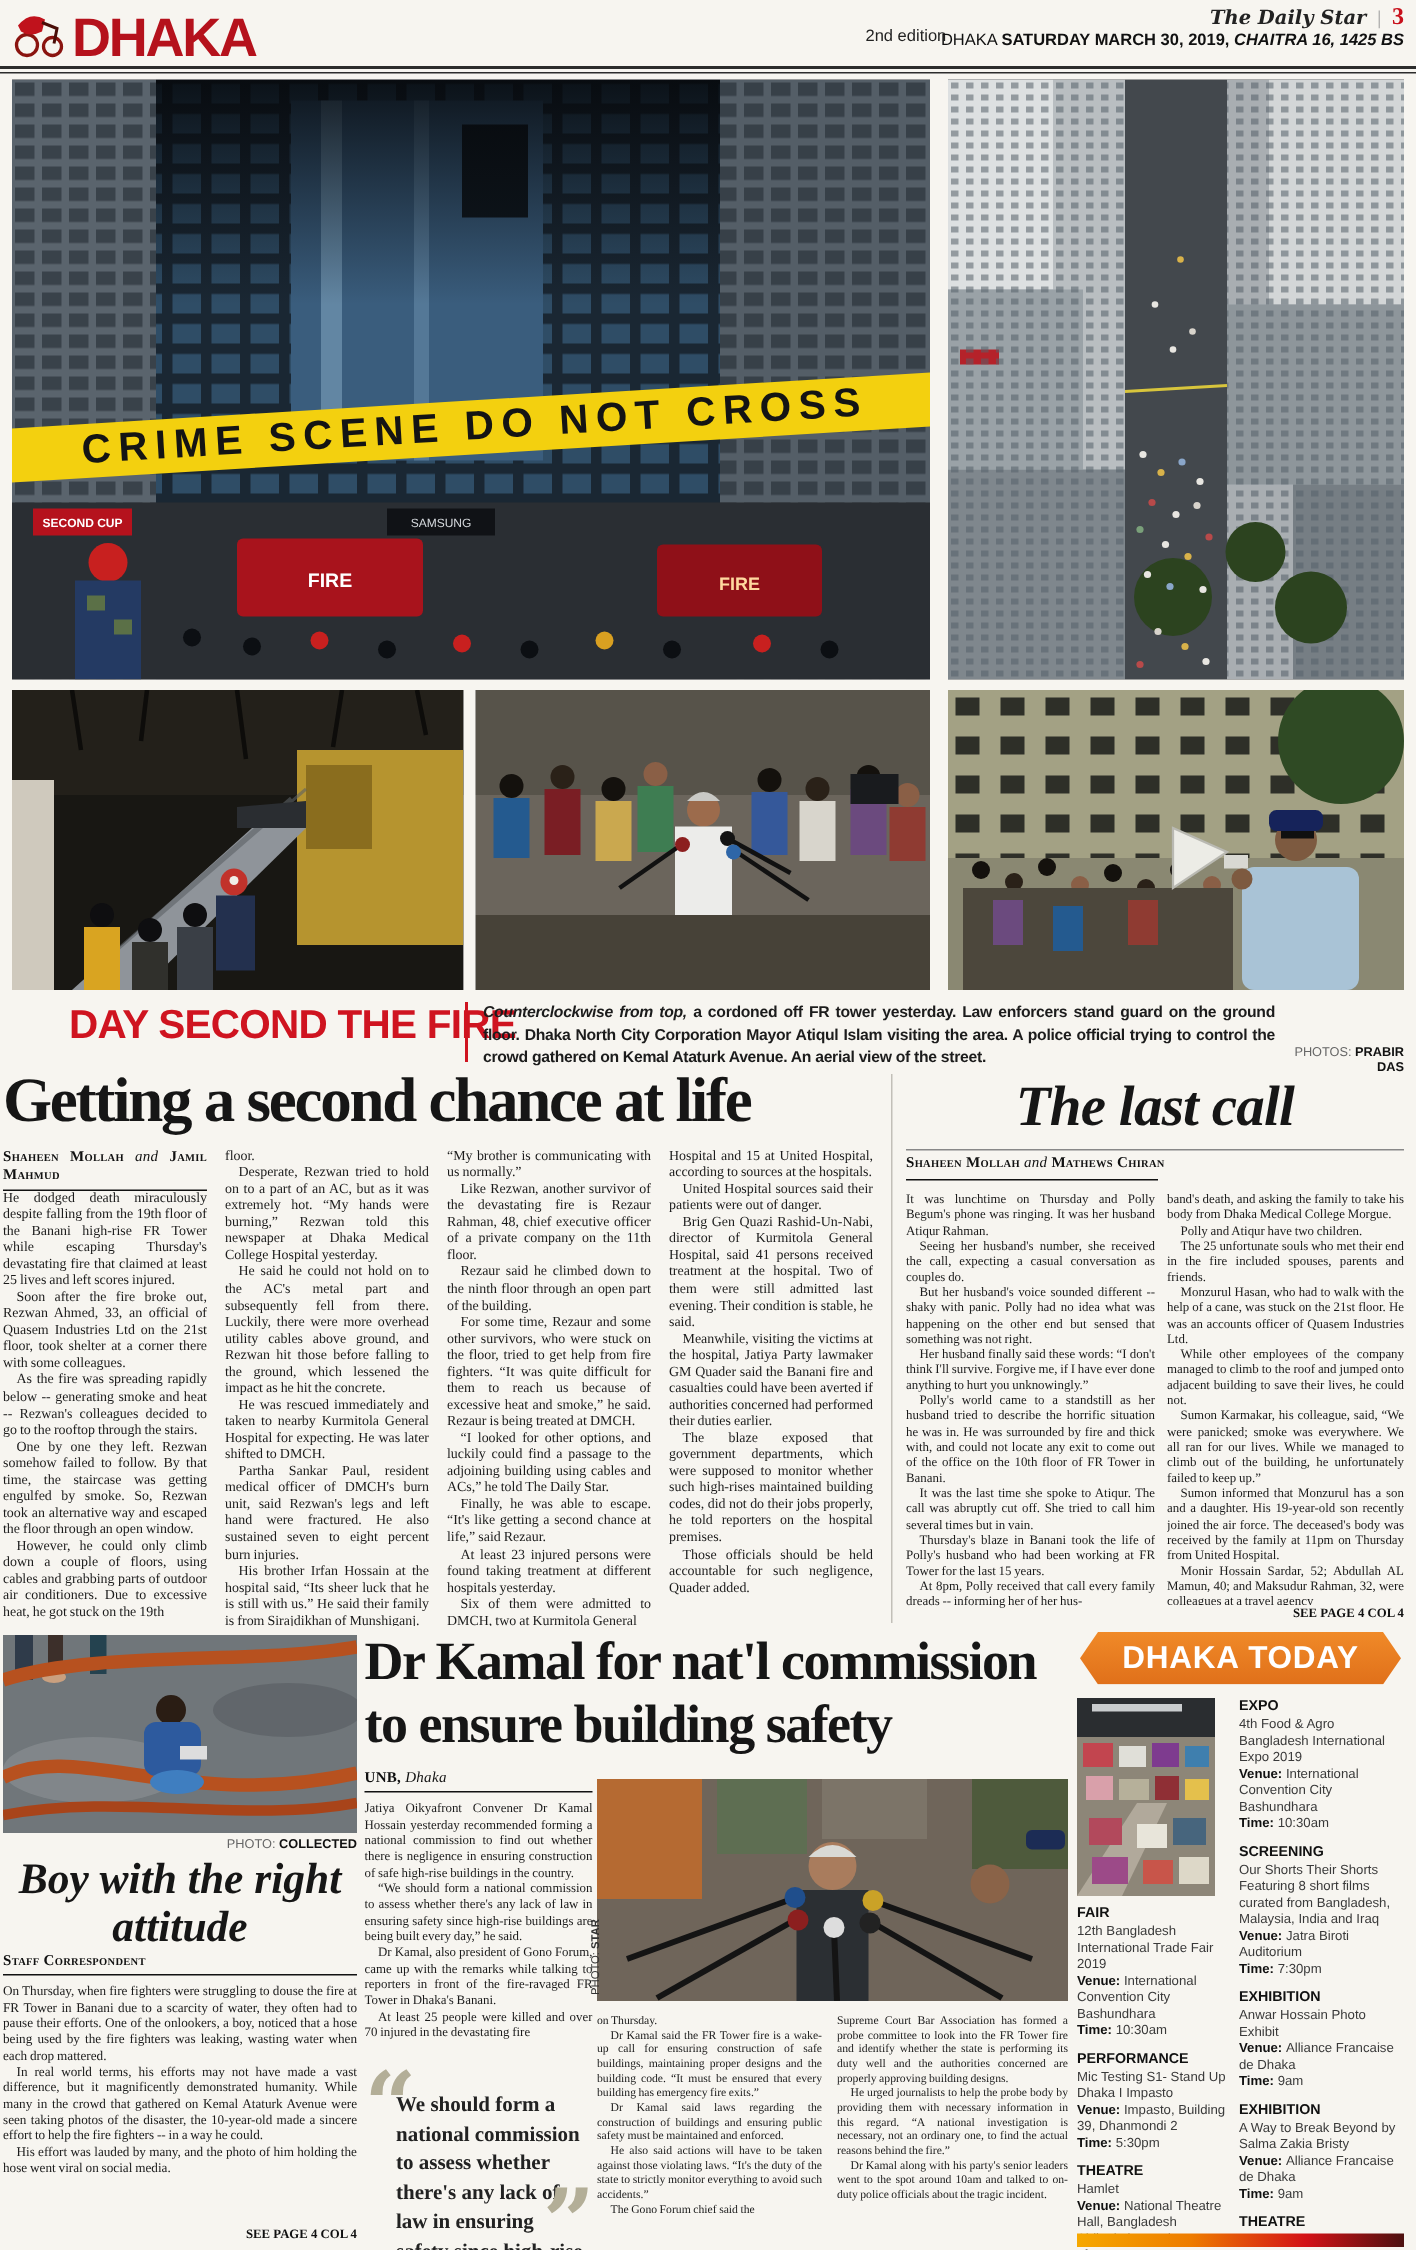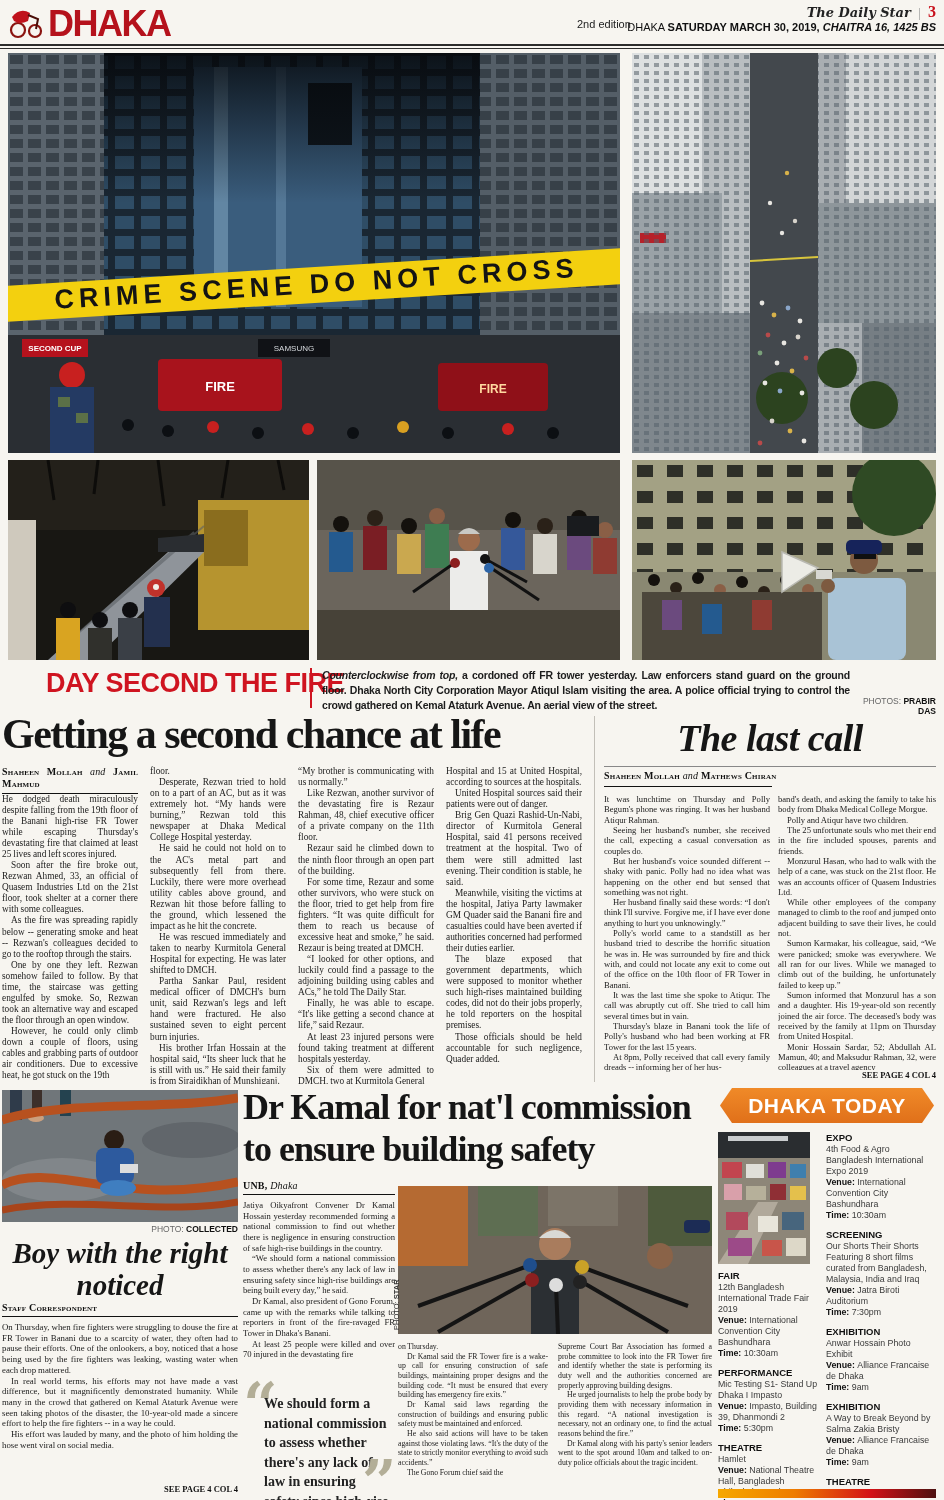--- a/index.html
+++ b/index.html
@@ -398,21 +398,21 @@
     <circle cx="112" cy="50" r="10" fill="#2a1d14"></circle>
     <rect x="94" y="58" width="38" height="36" rx="8" fill="#2d5a9e"></rect>
     <rect x="118" y="74" width="18" height="9" fill="#dddddd"></rect>
     <ellipse cx="116" cy="98" rx="18" ry="8" fill="#3f7ec0"></ellipse>
   </svg>
 </div>
 <div class="abs credit" style="left:2px;top:1224px;width:236px;">
   <span class="lab">PHOTO:</span>
   <span class="nm">COLLECTED</span>
 </div>
-<div class="abs hl hl4" style="left:2px;top:1238px;width:236px;">Boy with the right noticed</div>
+<div class="abs hl hl4" style="left:2px;top:1238px;width:236px;">Boy with the right attitude</div>
 <div class="abs byline" style="left:2px;top:1302px;width:236px;">
   <span class="nm">Staff Correspondent</span>
   <div class="byrule"></div>
 </div>
 <div class="col col-boy" style="left:2px;top:1322px;width:236px;height:158px;">
     <p>On Thursday, when fire fighters were struggling to douse the fire at FR Tower in Banani due to a scarcity of water, they often had to pause their efforts. One of the onlookers, a boy, noticed that a hose being used by the fire fighters was leaking, wasting water when each drop mattered.</p>
     <p>In real world terms, his efforts may not have made a vast difference, but it magnificently demonstrated humanity. While many in the crowd that gathered on Kemal Ataturk Avenue were seen taking photos of the disaster, the 10-year-old made a sincere effort to help the fire fighters -- in a way he could.</p>
     <p>His effort was lauded by many, and the photo of him holding the hose went viral on social media.</p>
   </div>
 <div class="jump" style="left:138px;top:1484px;width:100px;">SEE PAGE 4 COL 4</div>

